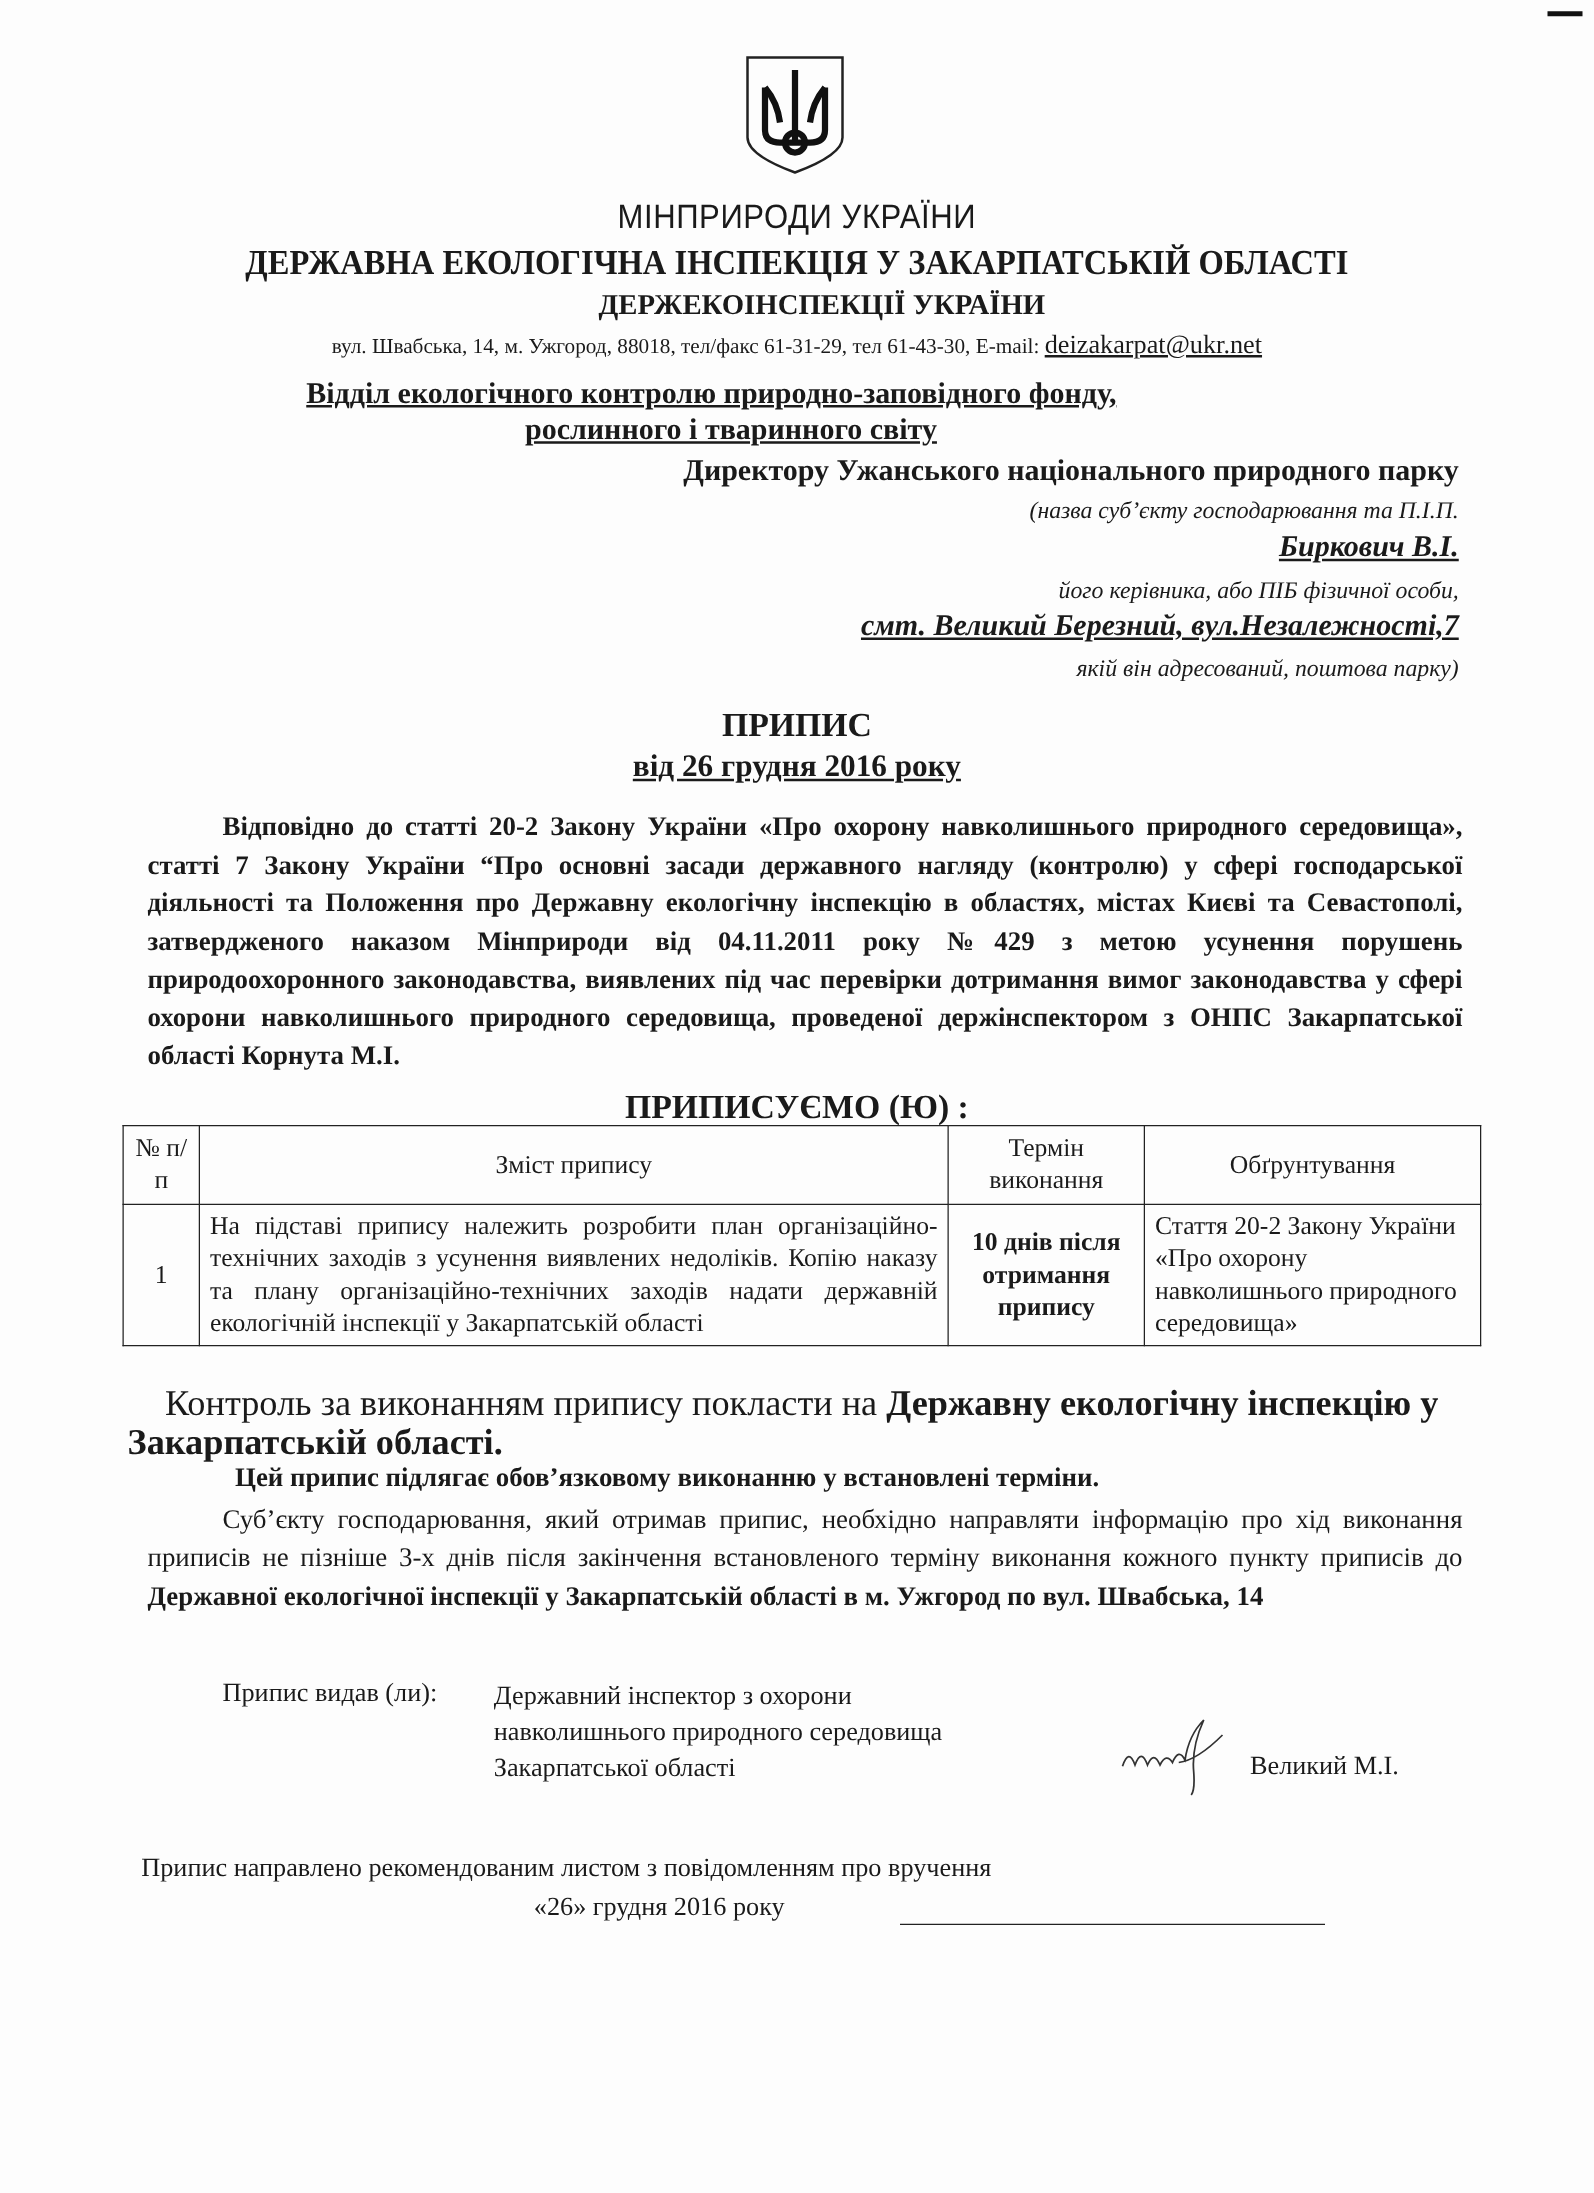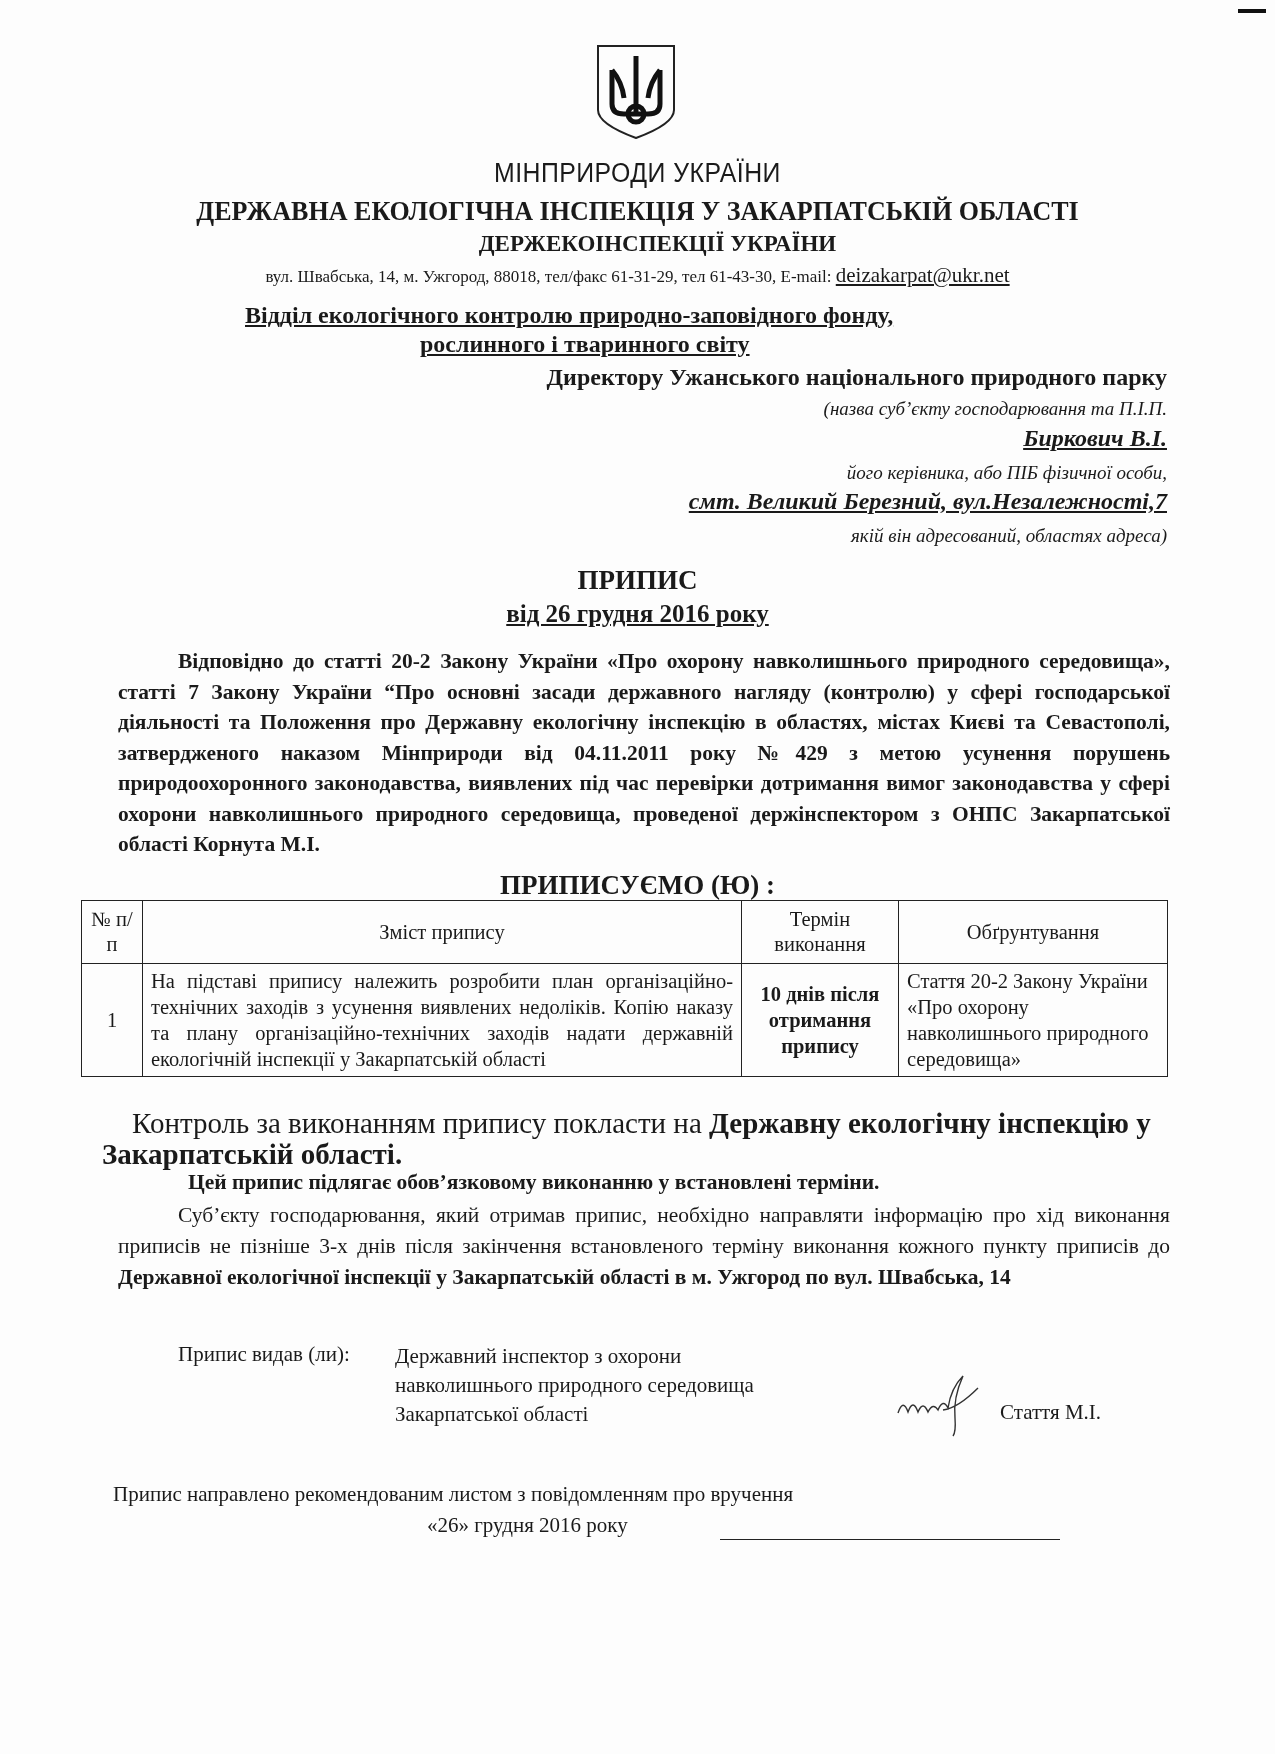--- a/index.html
+++ b/index.html
@@ -22,21 +22,21 @@
   .hint { font-style: italic; font-size: 19px; text-align: center; }
   .hint1 { right: 108px; top: 398px; }
   .head-name { right: 108px; top: 425px; font-style: italic; font-weight: bold; font-size: 24px; text-decoration: underline; }
   .hint2 { right: 108px; top: 462px; }
   .address2 { right: 108px; top: 488px; font-style: italic; font-weight: bold; font-size: 24px; text-decoration: underline; }
   .hint3 { right: 108px; top: 525px; }
   .doc-title { top: 565px; left: 0; width: 1275px; text-align: center; font-weight: bold; font-size: 27px; }
   .doc-date { top: 600px; left: 0; width: 1275px; text-align: center; font-weight: bold; font-size: 25px; text-decoration: underline; }
   .preamble { left: 118px; top: 646px; width: 1052px; font-size: 21.5px; line-height: 30.5px; text-align: justify; text-indent: 60px; font-weight: bold; }
   .orders-title { top: 870px; left: 0; width: 1275px; text-align: center; font-weight: bold; font-size: 27px; }
-  table.orders { position: absolute; left: 81px; top: 900px; width: 1087px; border-collapse: collapse; font-size: 20.5px; }
+  table.orders { position: absolute; left: 98px; top: 900px; width: 1087px; border-collapse: collapse; font-size: 20.5px; }
   table.orders th, table.orders td { border: 1.5px solid #222; padding: 4px 8px; vertical-align: middle; }
   table.orders th { font-weight: normal; text-align: center; line-height: 25px; height: 54px; }
   table.orders td { line-height: 26px; }
   .c-num { width: 44px; text-align: center; }
   .c-content { width: 582px; text-align: justify; }
   .c-term { width: 140px; text-align: center; font-weight: bold; }
   .c-basis { text-align: left; }
   .control { top: 1108px; left: 102px; width: 1052px; font-size: 29px; line-height: 31px; }
   .control .indent { padding-left: 30px; }
   .mandatory { top: 1170px; left: 188px; font-weight: bold; font-size: 21.5px; }
@@ -73,21 +73,21 @@
   <span>вул. Швабська, 14, м. Ужгород, 88018, тел/факс 61-31-29, тел 61-43-30, E-mail: </span><span class="email">deizakarpat@ukr.net</span>
 </div>
 <div class="abs section1">Відділ екологічного контролю природно-заповідного фонду,</div>
 <div class="abs section2">рослинного і тваринного світу</div>
 
 <div class="abs recipient">Директору Ужанського національного природного парку</div>
 <div class="abs hint hint1">(назва суб’єкту господарювання та П.І.П.</div>
 <div class="abs head-name">Биркович В.І.</div>
 <div class="abs hint hint2">його керівника, або ПІБ фізичної особи,</div>
 <div class="abs address2">смт. Великий Березний, вул.Незалежності,7</div>
-<div class="abs hint hint3">якій він адресований, областях адреса)</div>
+<div class="abs hint hint3">якій він адресований, поштова парку)</div>
 
 <div class="abs doc-title">ПРИПИС</div>
 <div class="abs doc-date">від 26 грудня  2016  року</div>
 <div class="abs preamble">Відповідно до статті 20-2 Закону України «Про охорону навколишнього природного середовища», статті 7 Закону України “Про основні засади державного нагляду (контролю) у сфері господарської діяльності та Положення про Державну екологічну інспекцію в областях, містах Києві та Севастополі, затвердженого наказом Мінприроди від 04.11.2011 року №429 з метою усунення порушень природоохоронного законодавства, виявлених під час перевірки дотримання вимог законодавства у сфері охорони навколишнього природного середовища, проведеної держінспектором з ОНПС Закарпатської області    Корнута М.І.</div>
 <div class="abs orders-title">ПРИПИСУЄМО (Ю) :</div>
 
 <table class="orders">
   <thead>
     <tr>
       <th class="c-num">№ п/п</th>
@@ -116,17 +116,17 @@
 
 <div class="abs issued-label">Припис видав (ли):</div>
 <div class="abs issued-pos">
   <div>Державний  інспектор  з охорони</div>
   <div>навколишнього природного середовища</div>
   <div>Закарпатської області</div>
 </div>
 <svg class="abs signature" viewBox="0 0 90 70">
   <path d="M5 45 Q10 30 15 44 Q20 30 25 44 Q30 32 35 44 Q40 34 45 42 Q50 30 55 40 Q58 20 70 8 Q60 30 62 50 Q63 64 60 68 M50 42 Q65 40 85 20" fill="none" stroke="#333" stroke-width="1.4"></path>
 </svg>
-<div class="abs signer">Стаття М.І.</div>
+<div class="abs signer">Великий М.І.</div>
 
 <div class="abs sent">Припис  направлено рекомендованим листом з повідомленням про вручення</div>
 <div class="abs sent-date">«26» грудня  2016  року</div>
 <div class="abs sign-line"></div>
 
 </body></html>

